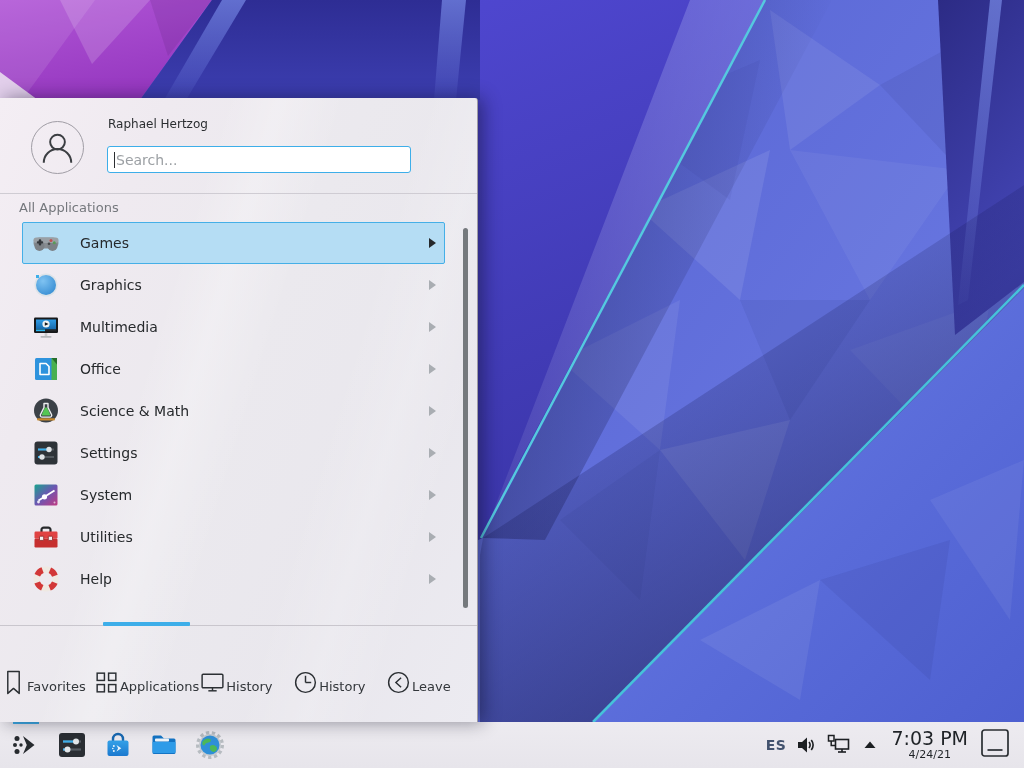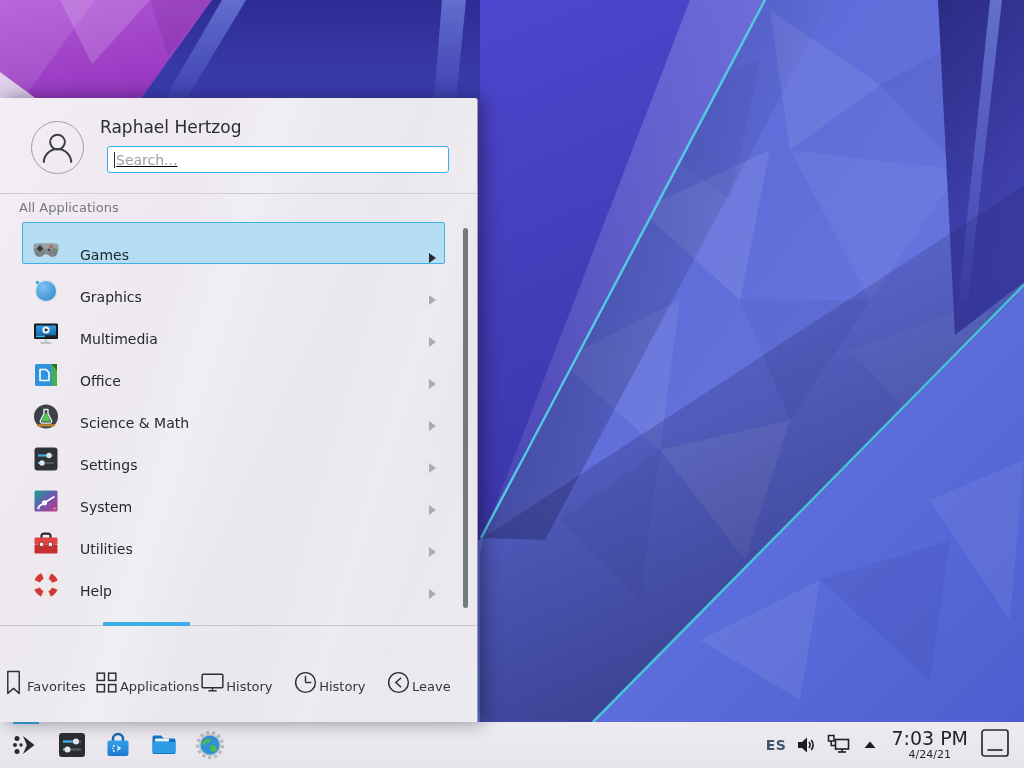--- a/index.html
+++ b/index.html
@@ -20,35 +20,35 @@
   }
   .kickoff::before {
     content:""; position:absolute; inset:0; pointer-events:none;
     background:linear-gradient(107deg, transparent 34%, rgba(255,255,255,.55) 42%, transparent 52%, transparent 64%, rgba(255,255,255,.38) 74%, transparent 84%);
     opacity:.45;
   }
   .avatar {
     position:absolute; left:31px; top:23px; width:53px; height:53px; border-radius:50%;
     border:1px solid #a09da5; display:flex; align-items:center; justify-content:center;
   }
-  .user-name { position:absolute; left:100px; top:19px; font-size:17px; color:#2b2e31; }
+  .user-name { position:absolute; left:108px; top:19px; font-size:12px; color:#2b2e31; }
   .search-box {
-    position:absolute; left:107px; top:48px; width:342px; height:27px;
+    position:absolute; left:107px; top:48px; width:304px; height:27px;
     background:#fff; border:1px solid #3daee9; border-radius:3px;
-    display:flex; align-items:center; padding-left:6px; cursor:text;text-decoration:underline;
+    display:flex; align-items:center; padding-left:6px; cursor:text;
   }
   .search-caret { width:1px; height:16px; background:#2b2e31; margin-right:1px; }
   .search-placeholder { font-size:14px; color:#9ca0a4; }
   .header-sep { position:absolute; left:0; top:95px; width:100%; height:1px; background:#cfccd3; }
   .section-label { position:absolute; left:19px; top:102px; font-size:13px; color:#75787d; }
 
   .app-list { position:absolute; left:0; top:124px; width:478px; height:403px; overflow:hidden; }
   .app-row {
     position:relative; height:42px; margin:0 33px 0 22px; border:1px solid transparent; border-radius:2px;
-    display:flex; align-items:flex-end; cursor:pointer;
+    display:flex; align-items:center; cursor:pointer;
   }
   .app-row.selected { background:#b5ddf4; border-color:#45afe7; }
   .app-row .cat-icon { width:28px; height:28px; margin-left:9px; flex:0 0 28px; }
   .app-row .cat-label { margin-left:20px; font-size:14px; color:#26292c; }
   .arrow-right { margin-left:auto; margin-right:8px; width:0; height:0; border-style:solid; border-width:5px 0 5px 7px; border-color:transparent transparent transparent #a9adb2; }
   .app-row.selected .arrow-right { border-left-color:#26292c; }
 
   .scrollbar-thumb { position:absolute; left:463px; top:130px; width:5px; height:380px; border-radius:3px; background:#75797d; cursor:pointer; }
 
   .footer-sep { position:absolute; left:0; top:527px; width:100%; height:1px; background:#c9c6cd; }

